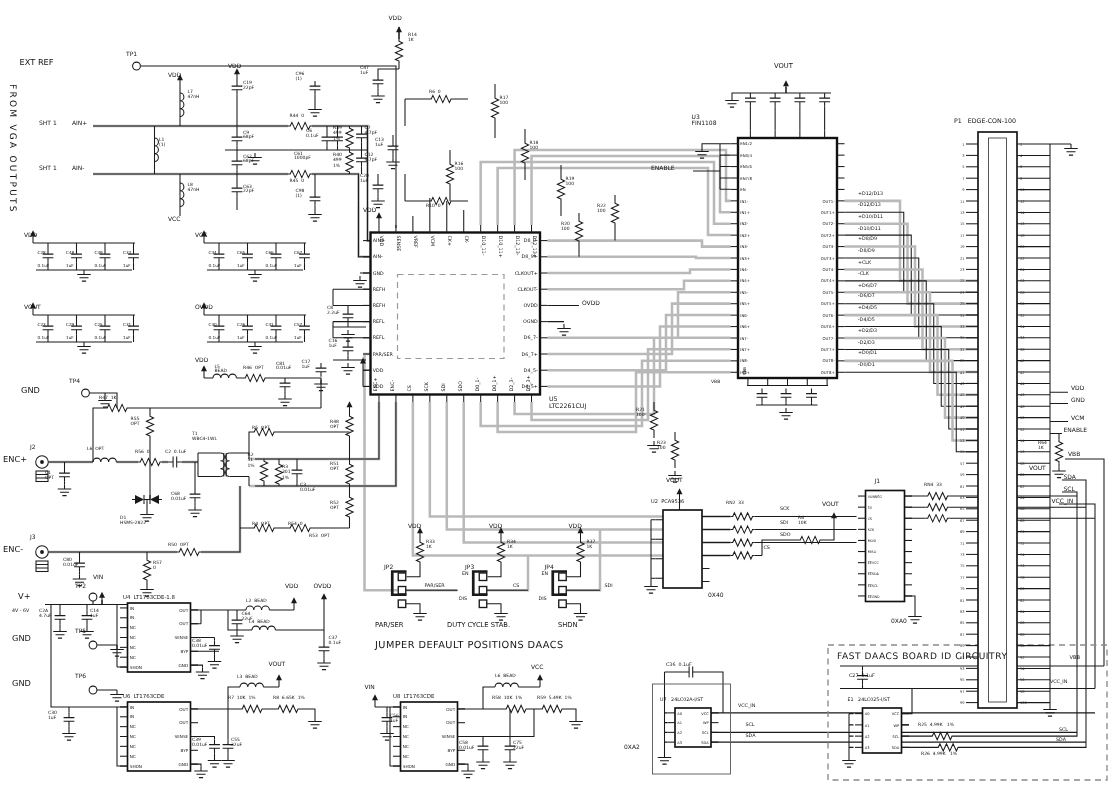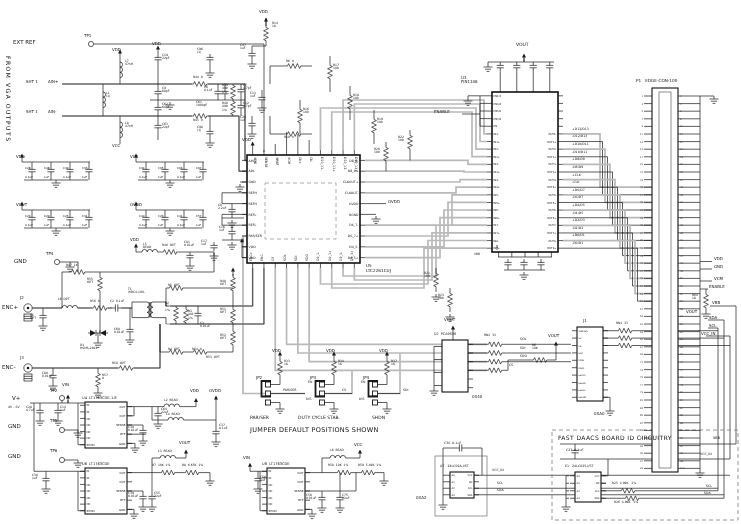--- a/index.html
+++ b/index.html
@@ -1261,16 +1261,16 @@
       <div class="lbl" style="left: 565px; top: 465px; font-size: 3.2px;">E1   24LC025-I/ST</div>
       <div class="lbl" style="left: 612px; top: 482px; font-size: 3px;">R25  4.99K   1%</div>
       <div class="lbl" style="left: 706px; top: 485px; font-size: 3.2px;">SCL</div>
       <div class="lbl" style="left: 614px; top: 501px; font-size: 3px;">R26  4.99K   1%</div>
       <div class="lbl" style="left: 704px; top: 492px; font-size: 3.2px;">SDA</div>
       <div class="lbl" style="left: 700px; top: 453px; font-size: 3.2px;">VCC_IN</div>
     </div>
 
 <div class="lbl" style="left:13px;top:39px;font-size:5.5px">EXT REF</div>
 <div class="lbl vert" style="left:4px;top:56px;font-size:6px">FROM VGA OUTPUTS</div>
-<div class="lbl" style="left:250px;top:427px;font-size:6.5px;letter-spacing:.3px">JUMPER DEFAULT POSITIONS SHOWN</div>
+<div class="lbl" style="left:250px;top:427px;font-size:6.5px;letter-spacing:.3px">JUMPER DEFAULT POSITIONS DAACS</div>
 <div class="lbl" style="left:558px;top:435px;font-size:6px;letter-spacing:.4px">FAST DAACS BOARD ID CIRCUITRY</div>
 
 </div>
 
 </body></html>

